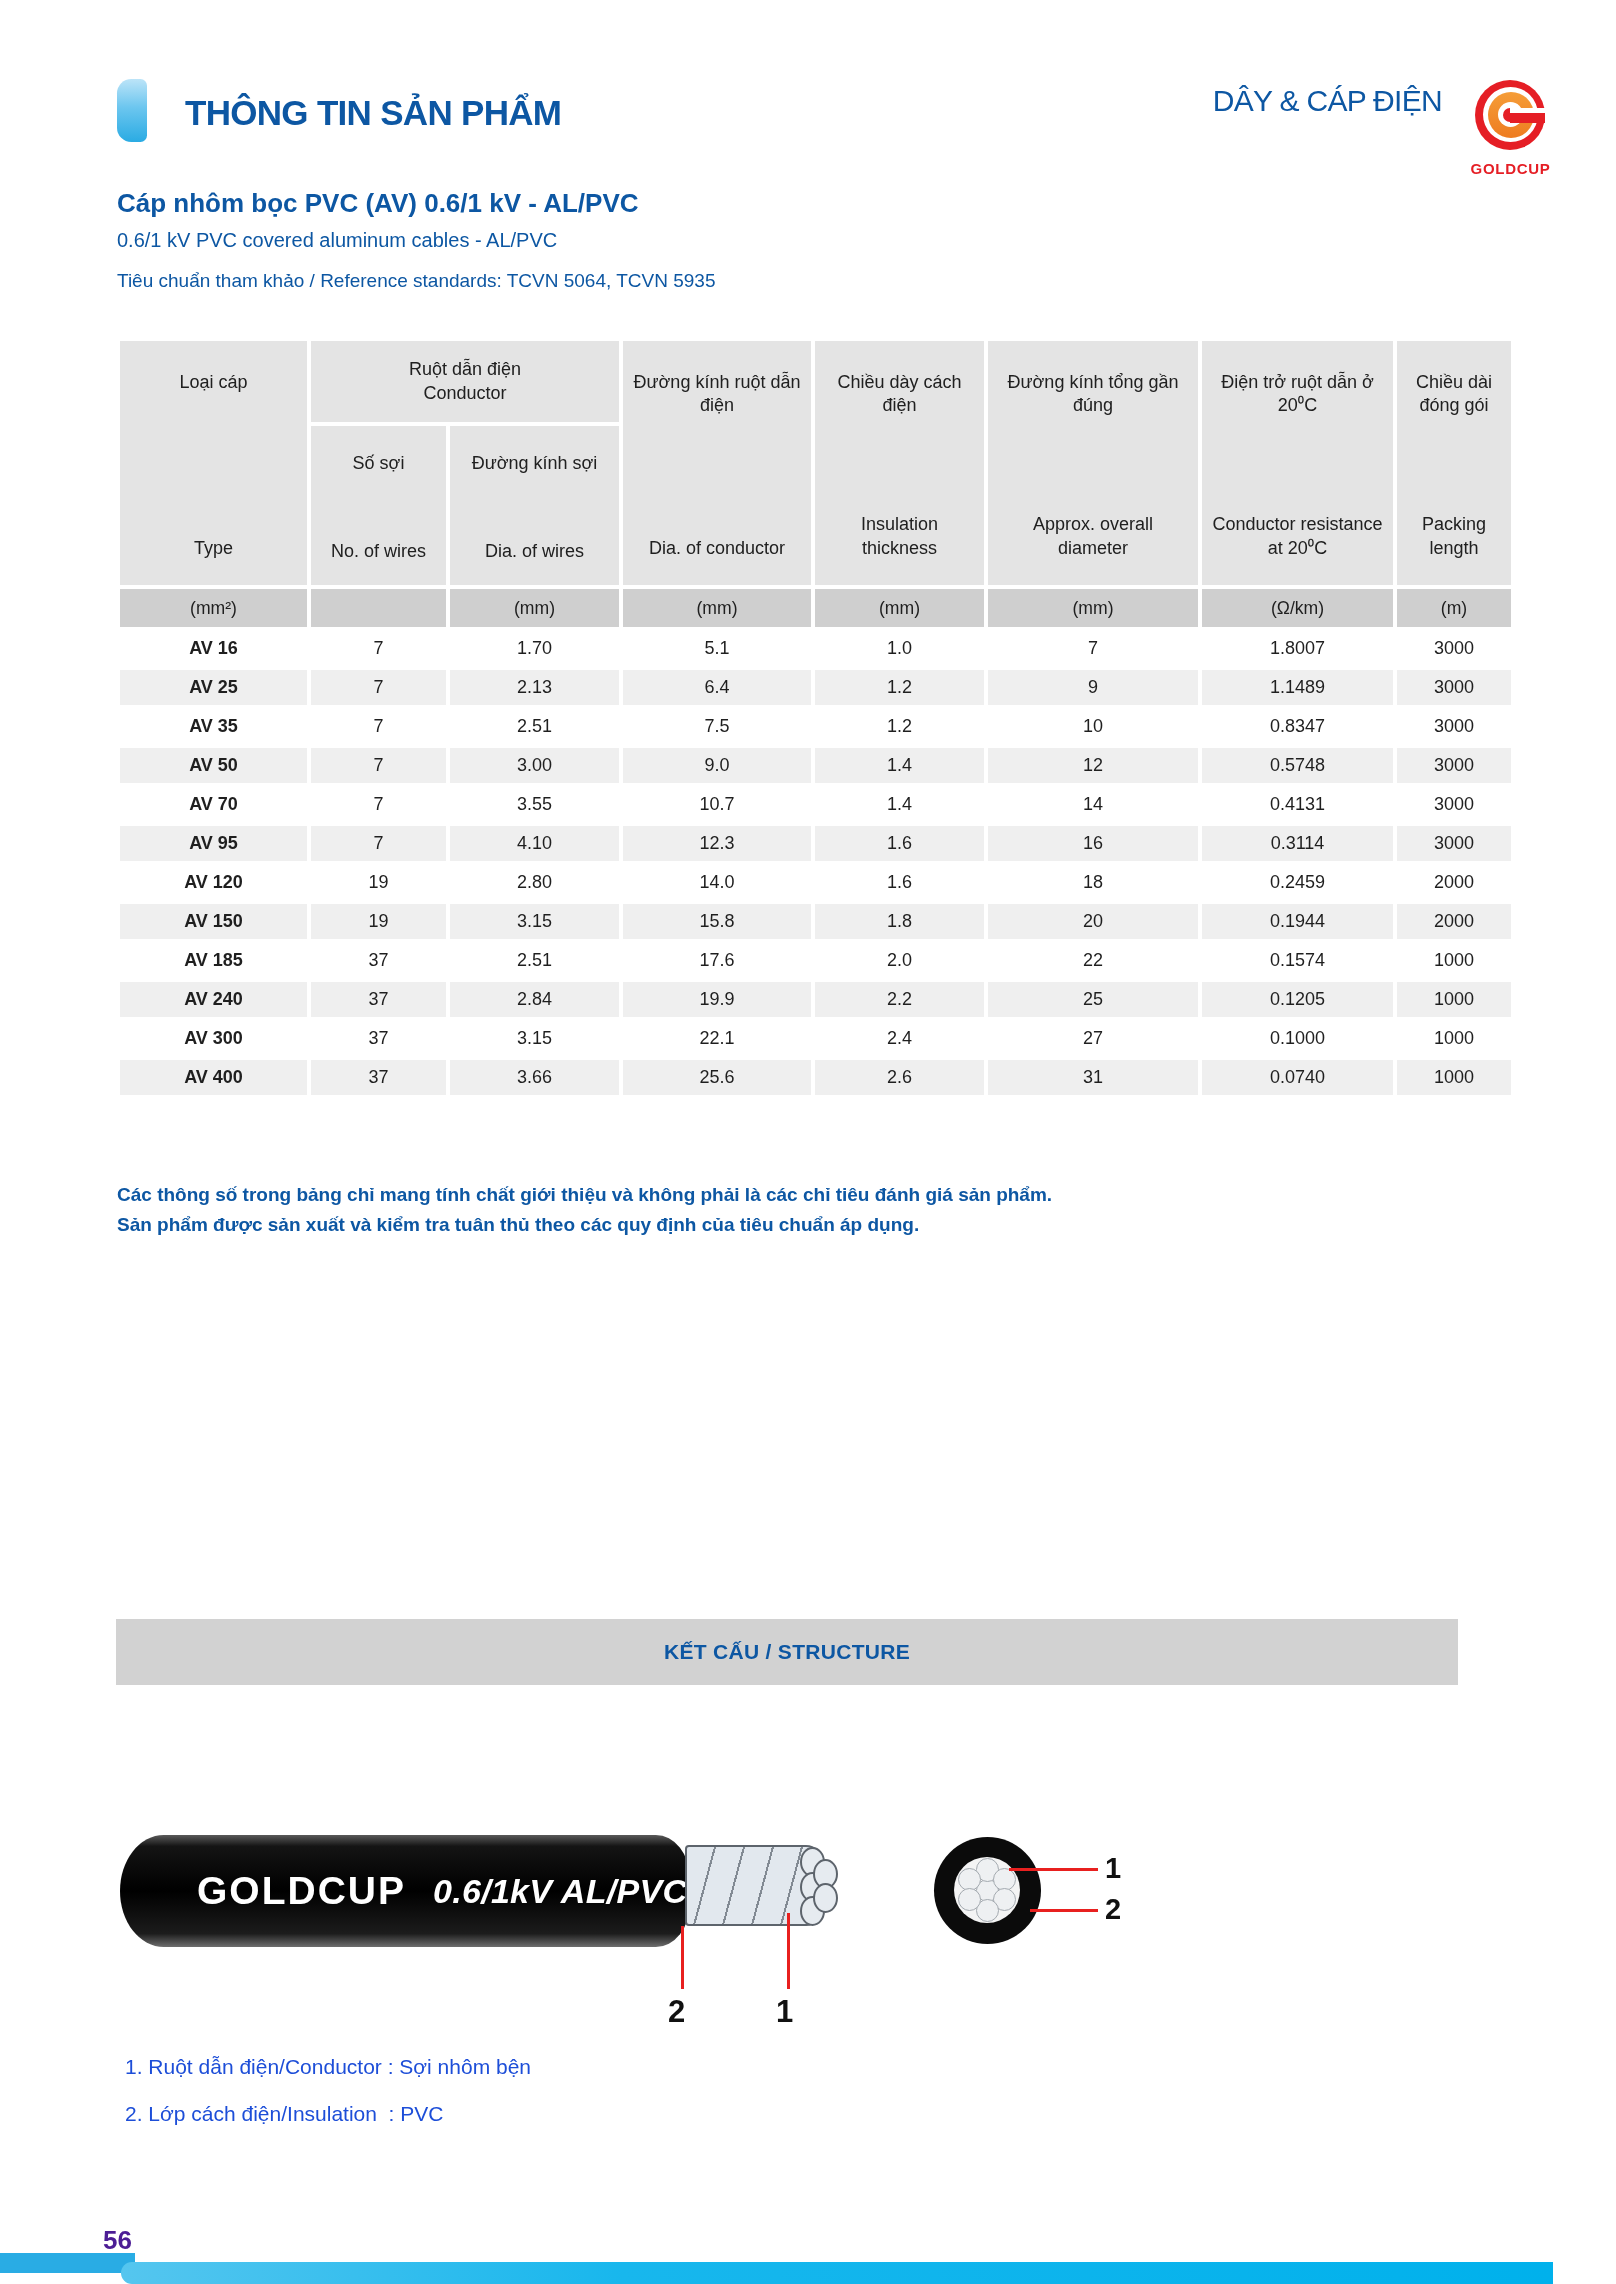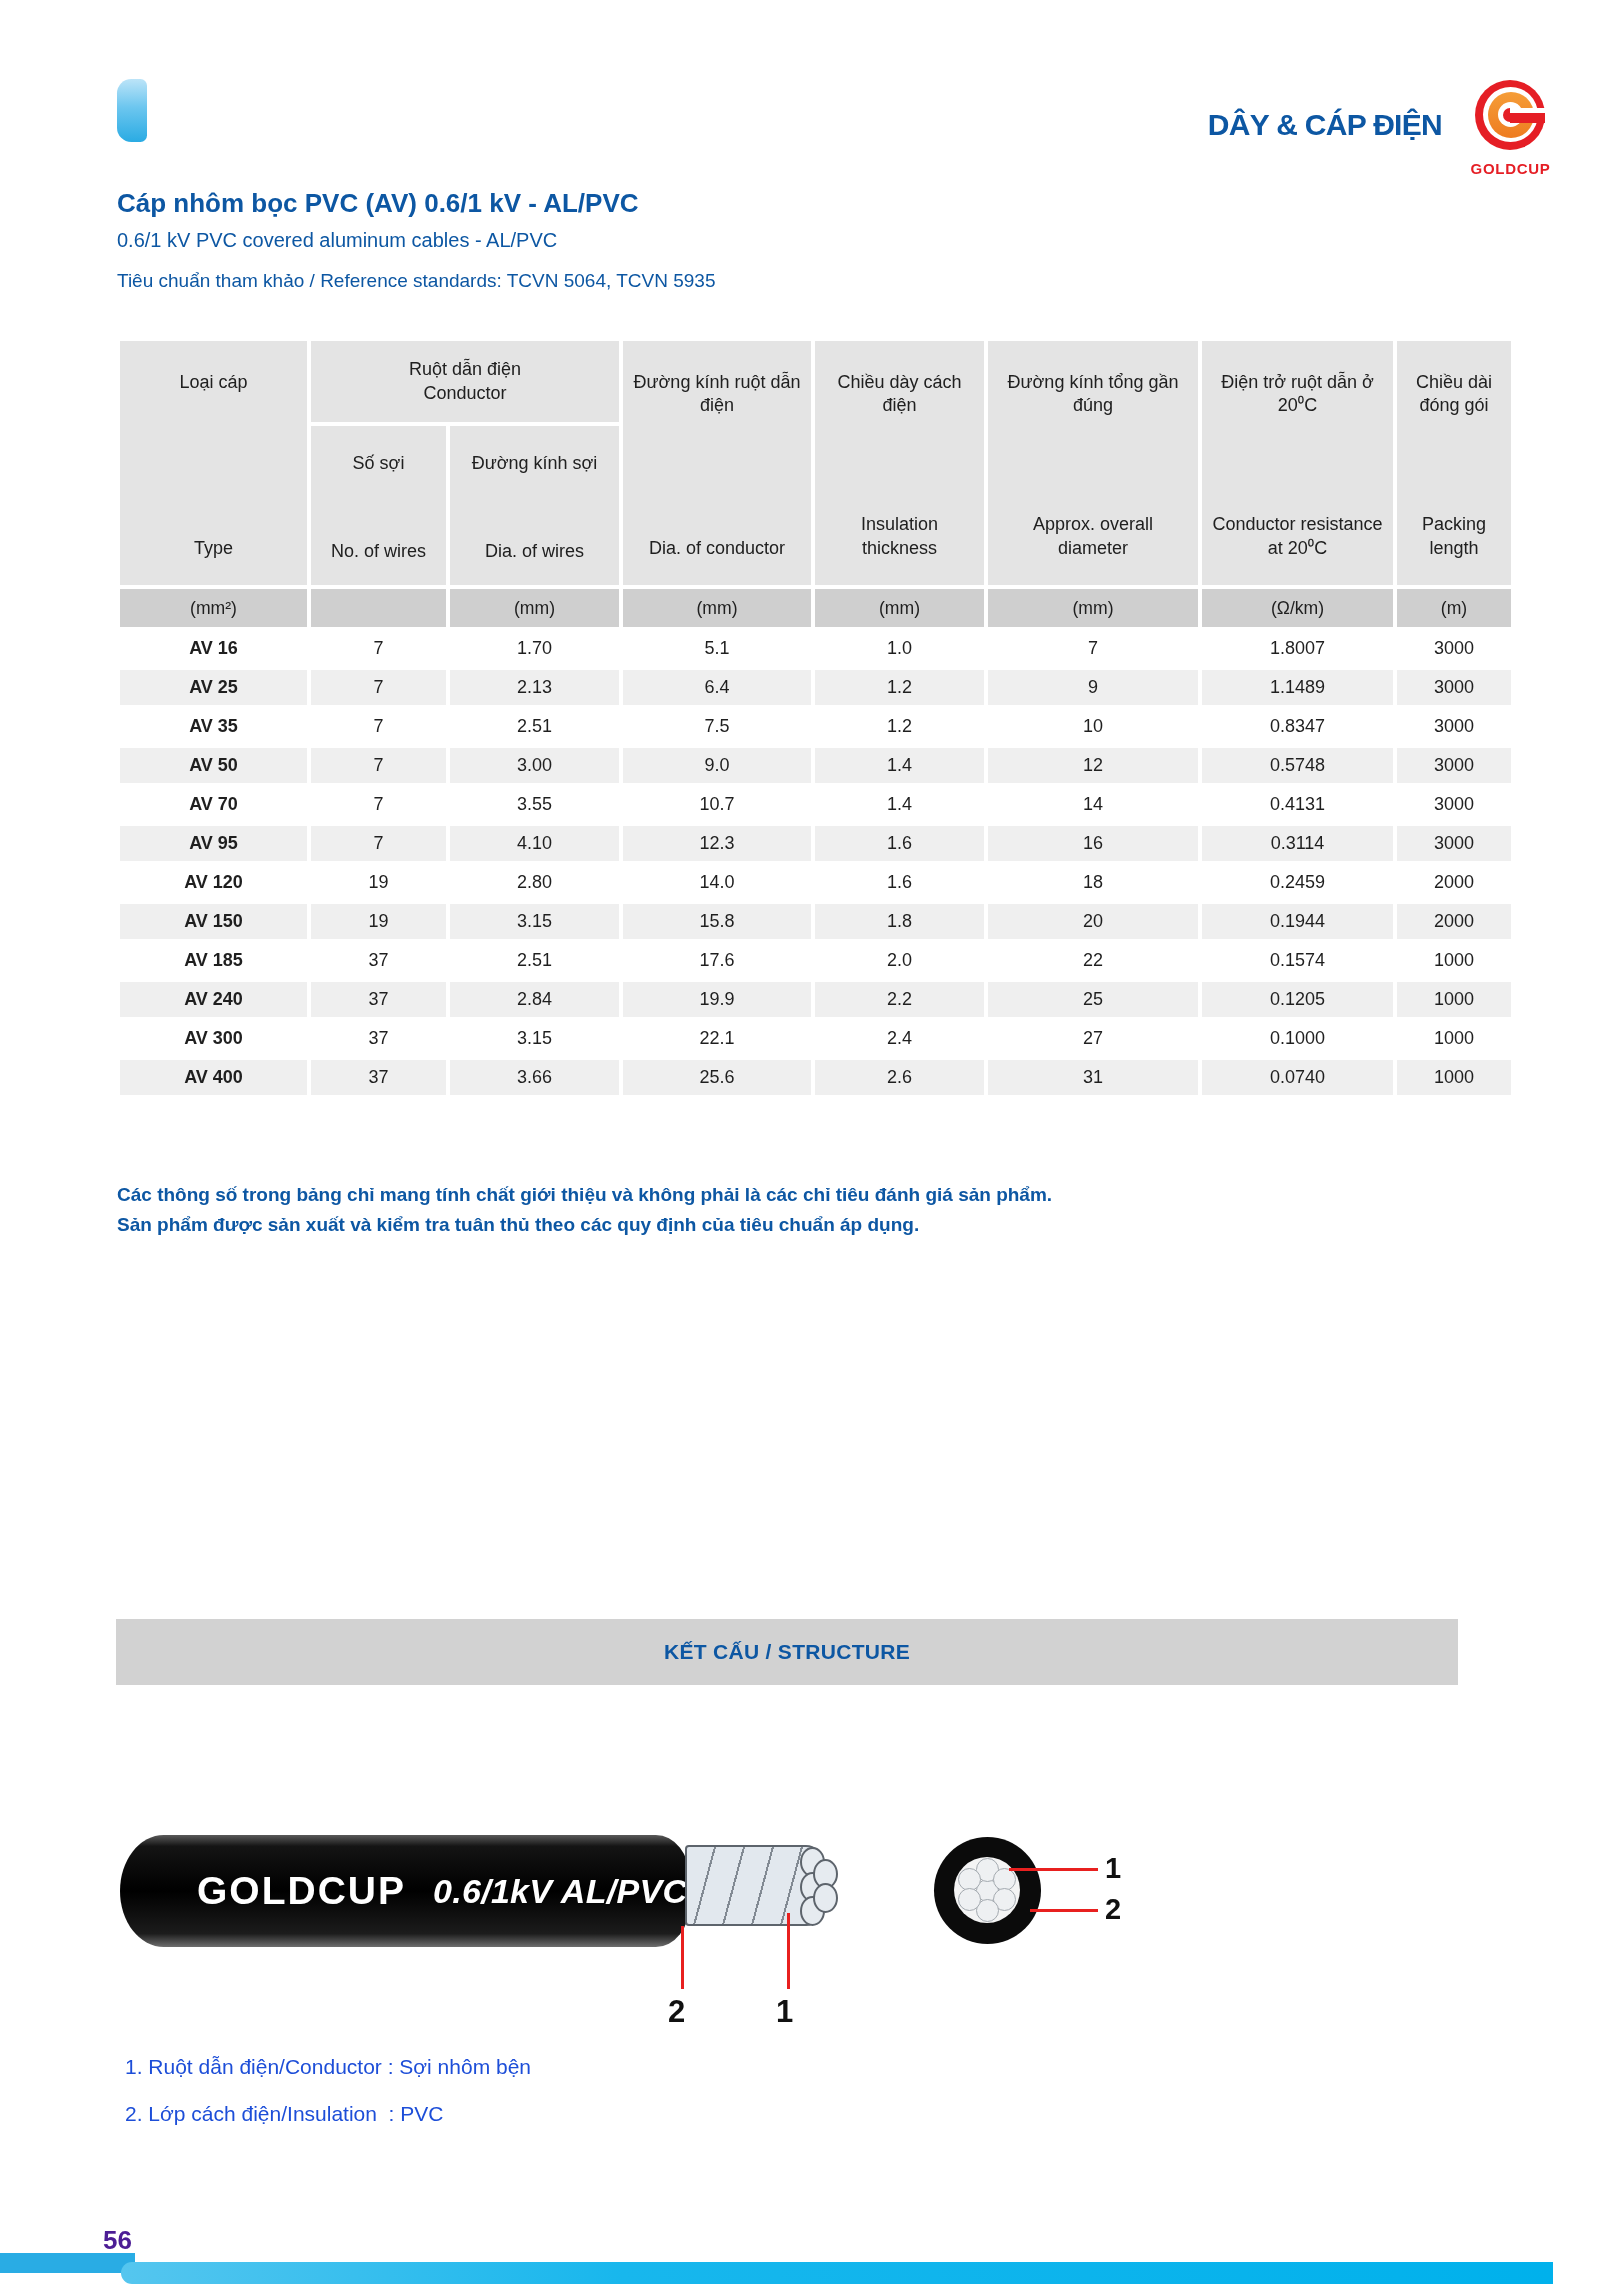--- a/index.html
+++ b/index.html
@@ -8,21 +8,21 @@
     position:relative;width:1616px;height:2284px;background:#ffffff;
     font-family:"Liberation Sans",sans-serif;color:#1f1f1f;overflow:hidden;
     margin:0 auto;
   }
   
   .accent-bar{position:absolute;left:117px;top:79px;width:30px;height:63px;
     border-radius:14.3px 6.5px 6.5px 14.3px;
     background:linear-gradient(180deg,#bce4f8 0%,#6cc6ef 45%,#2aabe3 100%);}
   .h1{position:absolute;left:185px;top:93px;font-size:35px;font-weight:bold;
     color:#0d57a3;letter-spacing:-0.7px;}
-  .brand{position:absolute;right:174px;top:108px;font-size:30px;font-weight:bold;
+  .brand{position:absolute;right:174px;top:84px;font-size:30px;font-weight:normal;
     color:#0d57a3;letter-spacing:-0.7px;}
   
   .logo{position:absolute;left:1470px;top:77px;width:81px;height:98px;}
   .l-disc{position:absolute;left:5.2px;top:2.6px;width:70px;height:70px;border-radius:50%;background:#e51e25;}
   .l-white{position:absolute;left:13px;top:10.4px;width:55px;height:55px;border-radius:50%;background:#ffffff;}
   .l-orange{position:absolute;left:17.6px;top:15px;width:46px;height:46px;border-radius:50%;
     background:linear-gradient(180deg,#f59d38 0%,#ee7c21 100%);}
   .l-core{position:absolute;left:28px;top:25.4px;width:25px;height:25px;border-radius:50%;background:#ffffff;}
   .l-dot{position:absolute;left:33px;top:31px;width:14.3px;height:14.3px;border-radius:50%;background:#e51e25;}
   .l-gapbar{position:absolute;left:40px;top:31px;width:35px;height:5.2px;background:#ffffff;}
@@ -85,20 +85,21 @@
   .bar-light{position:absolute;left:121px;top:2262px;width:1432px;height:22px;
     border-radius:11.7px 0 0 11.7px;
     background:linear-gradient(90deg,#55c6ef 0%,#18b7ed 35%,#00b1ec 100%);}
 </style>
 </head>
 <body>
 
 <div id="page">
 
   <div class="accent-bar"></div>
+  <div class="h1">THÔNG TIN SẢN PHẨM</div>
   <div class="brand">DÂY &amp; CÁP ĐIỆN</div>
 
   <div class="logo">
     <div class="l-disc"></div>
     <div class="l-white"></div>
     <div class="l-orange"></div>
     <div class="l-core"></div>
     <div class="l-dot"></div>
     <div class="l-gapbar"></div>
     <div class="l-bar"></div>

